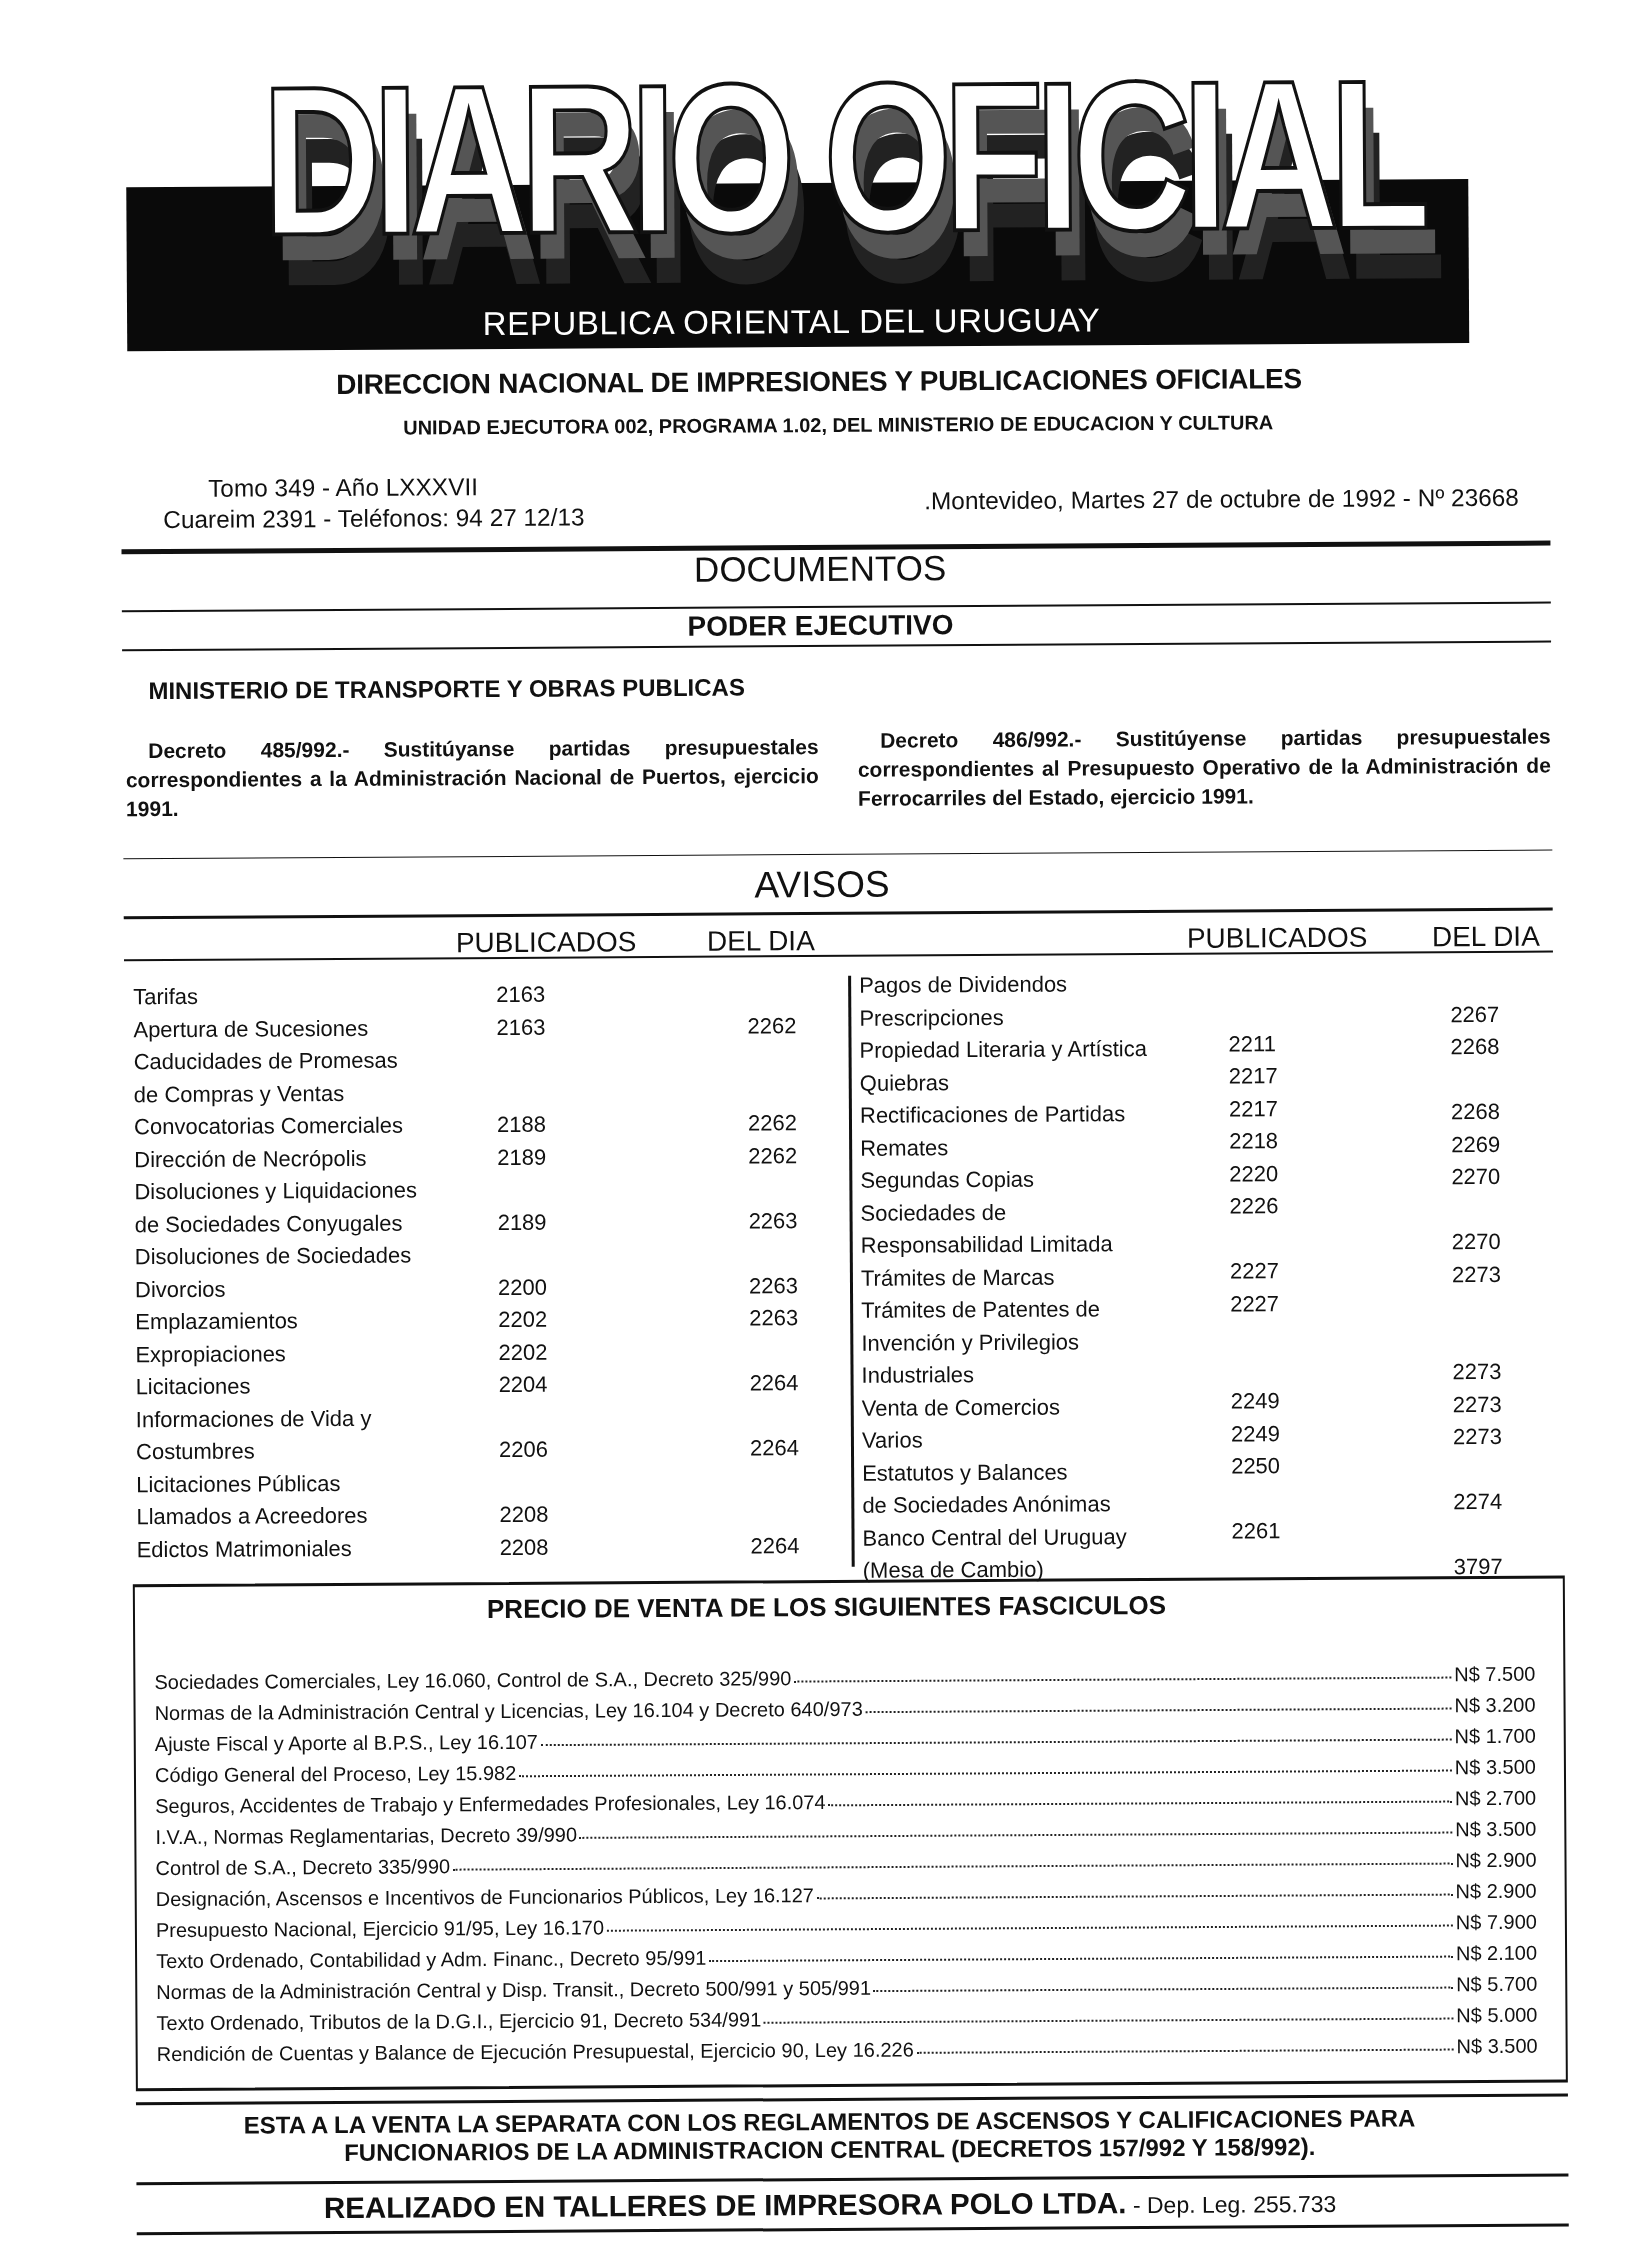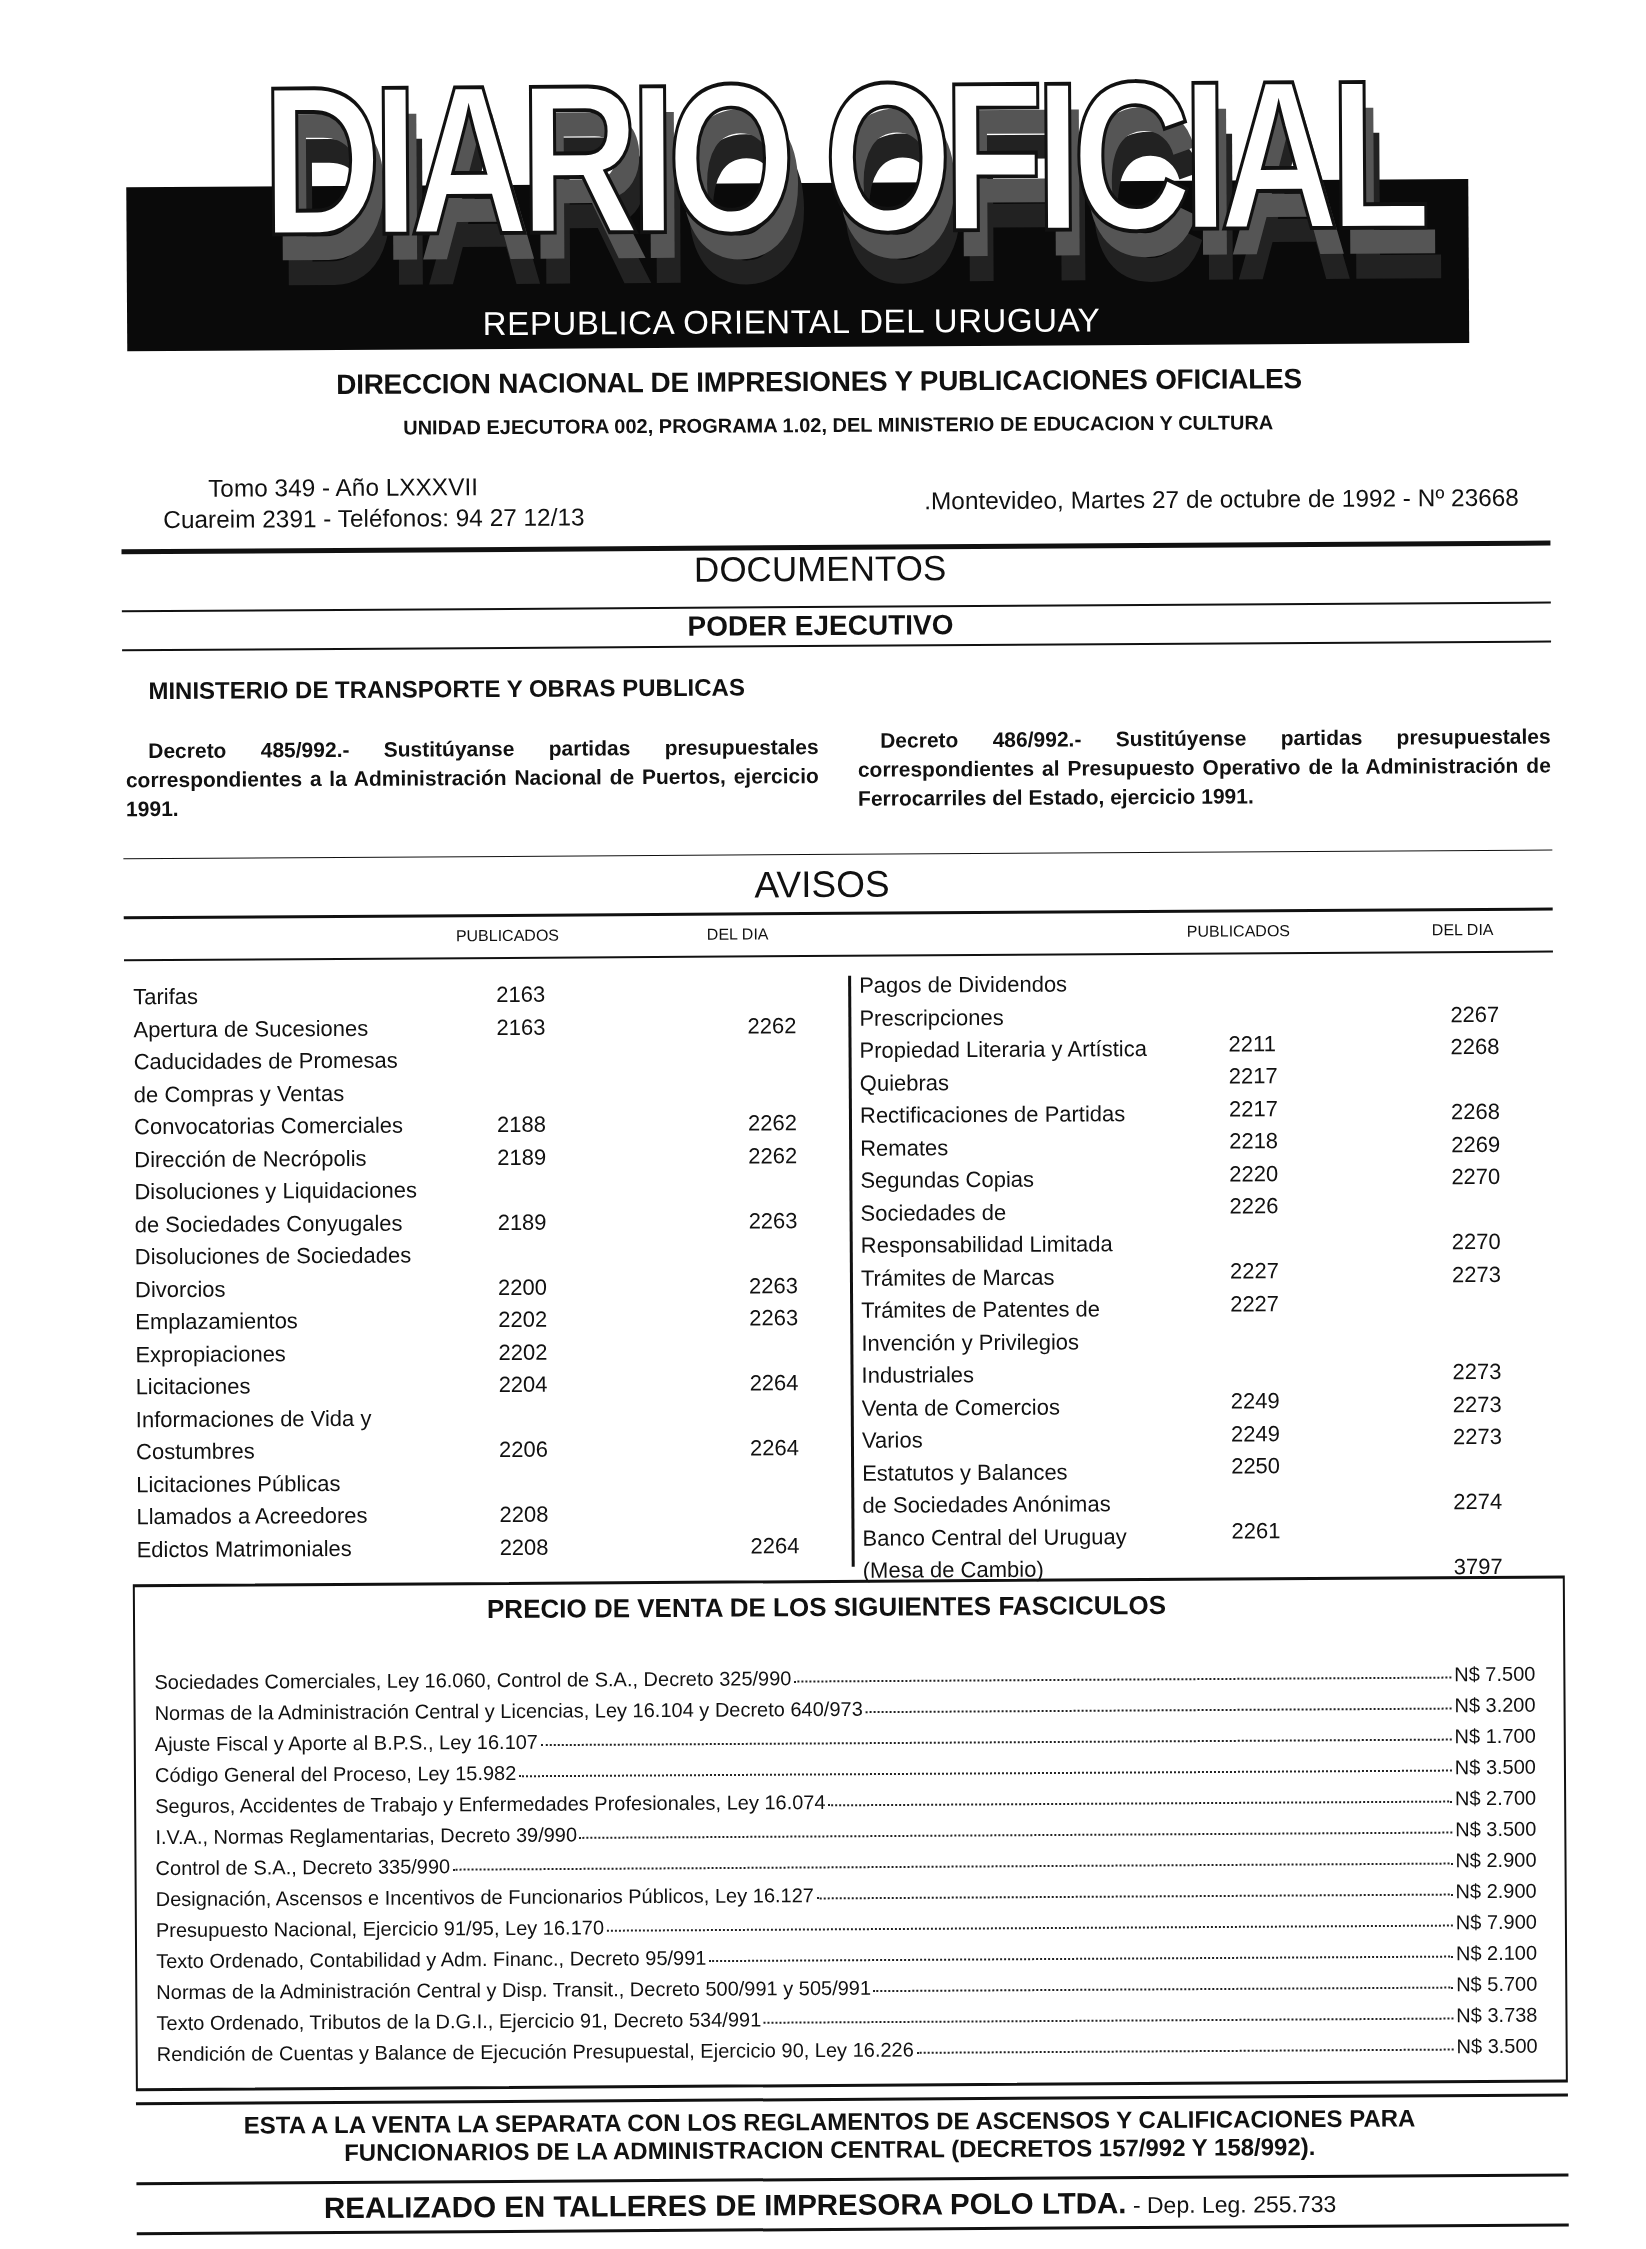--- a/index.html
+++ b/index.html
@@ -35,21 +35,21 @@
   .sec-docs { top: 549px; font-size: 35px; }
   .sec-poder { top: 610px; font-size: 28px; font-weight: 700; }
   .sec-avisos { top: 864px; font-size: 37px; }
 
   .ministry { position: absolute; left: 151px; top: 673px; font-size: 24px; font-weight: 700; }
   .decree { position: absolute; font-size: 21px; font-weight: 700; line-height: 29px; text-align: justify; }
   .decree-1 { left: 128px; top: 732px; width: 693px; text-indent: 22.5px; }
   .decree-2 { left: 860px; top: 726px; width: 693px; text-indent: 22.5px; }
 
   
-  .col-head { position: absolute; font-size: 16px; top: 925px; text-align: center; }
+  .col-head { position: absolute; font-size: 28px; top: 925px; text-align: center; }
   .avisos-col { position: absolute; font-size: 22px; line-height: 32.5px; }
   .avisos-left { left: 134px; top: 977px; width: 693px; }
   .avisos-right { left: 860px; top: 970px; width: 693px; }
   .arow { position: relative; height: 32.5px; white-space: nowrap; }
   .arow .name { position: absolute; left: 0; }
   .arow .pub { position: absolute; }
   .arow .dia { position: absolute; }
   .avisos-left .pub { left: 363px; }
   .avisos-left .dia { left: 614px; }
   .avisos-right .pub { left: 369px; margin-top: 28px; }
@@ -355,21 +355,21 @@
         <span class="pprice">N$ 2.100</span>
       </div>
       <div class="prow">
         <span class="pname">Normas de la Administración Central y Disp. Transit., Decreto 500/991 y 505/991</span>
         <span class="pdots"></span>
         <span class="pprice">N$ 5.700</span>
       </div>
       <div class="prow">
         <span class="pname">Texto Ordenado, Tributos de la D.G.I., Ejercicio 91, Decreto 534/991</span>
         <span class="pdots"></span>
-        <span class="pprice">N$ 3.738</span>
+        <span class="pprice">N$ 5.000</span>
       </div>
       <div class="prow">
         <span class="pname">Rendición de Cuentas y Balance de Ejecución Presupuestal, Ejercicio 90, Ley 16.226</span>
         <span class="pdots"></span>
         <span class="pprice">N$ 3.500</span>
       </div>
     </div>
 
   <div class="rule" style="left:130px; top:2098px; width:1432px; height:3.2px;"></div>
   <div class="notice">

